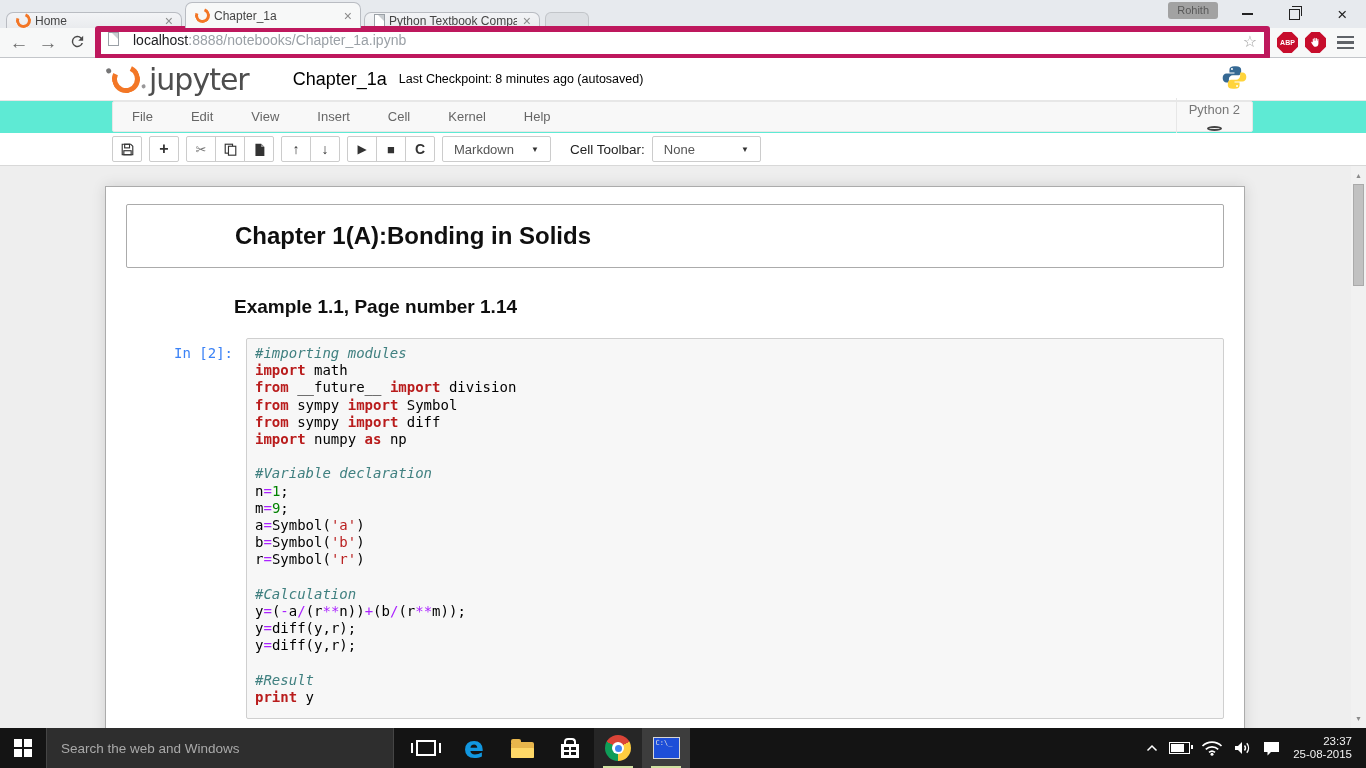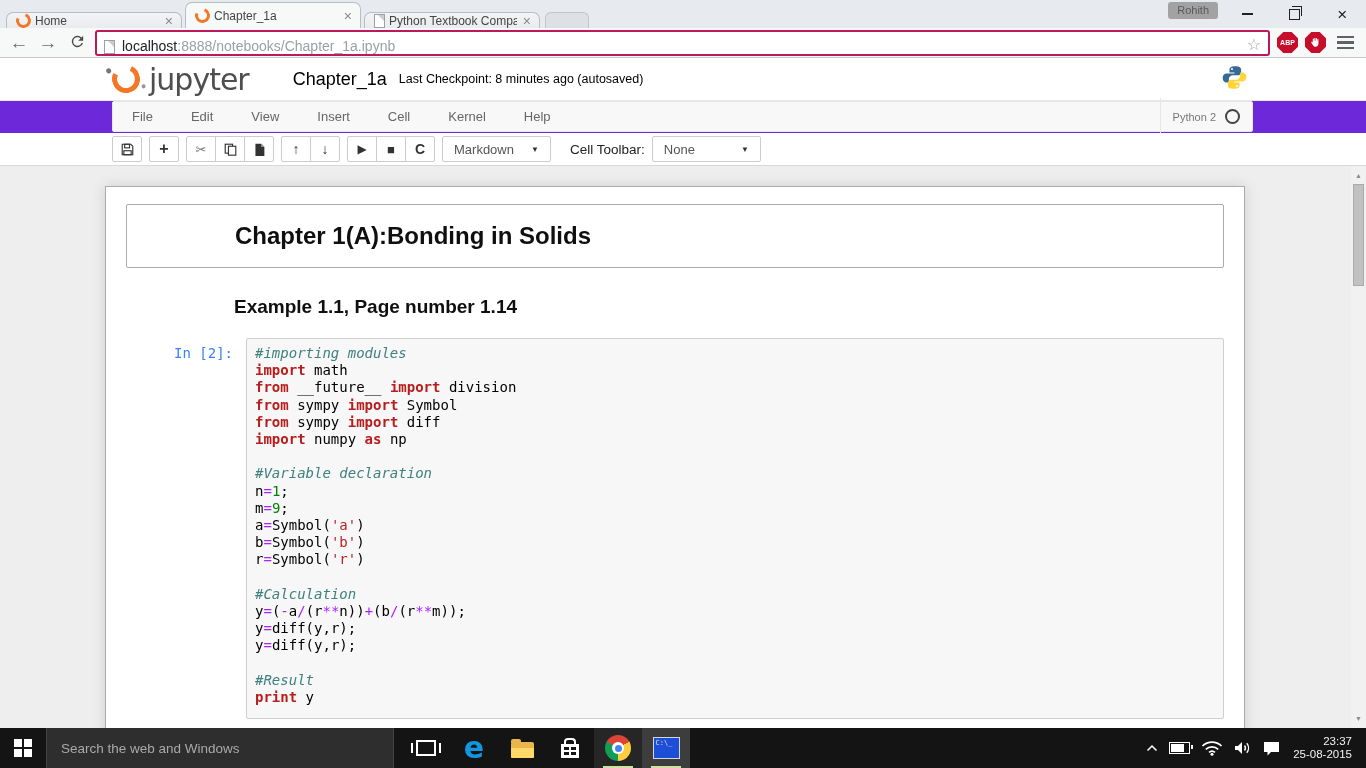--- a/index.html
+++ b/index.html
@@ -30,22 +30,22 @@
   .ic-max{width:9px;height:9px;border:1.5px solid #222;position:relative;}
   .ic-max:before{content:"";position:absolute;left:2px;top:-4px;width:9px;height:9px;border:1.5px solid #222;
         border-left:none;border-bottom:none;}
   .ic-close{font-size:17px;line-height:17px;color:#222;}
 
   
   #btoolbar{position:absolute;top:28px;left:0;right:0;height:29px;background:#f7f8f8;
         border-bottom:1px solid #c3c6ca;display:flex;align-items:center;padding:0 8px;gap:7px;box-sizing:content-box;}
   .navbtn{font-size:19px;line-height:19px;color:#6b6b6b;width:22px;text-align:center;}
   .navbtn.fwd{color:#6b6b6b;}
-  #omnibox{flex:1;height:22px;background:#fff;border:2px solid #be185d;border-radius:3px;
-        display:flex;align-items:flex-end;padding:0 7px;gap:7px;}
+  #omnibox{flex:1;height:22px;background:#fff;border:6px solid #be185d;border-radius:3px;
+        display:flex;align-items:flex-start;padding:0 7px;gap:14px;}
   .url{font-size:14px;}
   .url-host{color:#202124;}
   .url-rest{color:#9aa0a6;}
   .star{margin-left:auto;color:#9e9e9e;font-size:16px;}
   .octa{width:21px;height:21px;clip-path:polygon(30% 0,70% 0,100% 30%,100% 70%,70% 100%,30% 100%,0 70%,0 30%);
         background:#c70d2c;color:#fff;display:grid;place-items:center;font-size:7px;font-weight:bold;}
   .octa.hand svg{display:block;}
   .hamburger{display:flex;flex-direction:column;gap:3px;margin:0 4px;}
   .hamburger i{display:block;width:17px;height:2.5px;background:#5f6368;}
 
@@ -56,26 +56,26 @@
   .jcircle{width:18px;height:18px;border-radius:50%;border:5px solid #f37726;border-top-color:transparent;
         transform:rotate(-20deg);position:relative;box-sizing:content-box;}
   .jcircle:before{content:"";position:absolute;top:-7px;left:-7px;width:5px;height:5px;border-radius:50%;background:#767677;}
   .jcircle:after{content:"";position:absolute;bottom:-6px;right:-7px;width:4px;height:4px;border-radius:50%;background:#989798;}
   .jlogo-text{font-size:30px;color:#4e4e4e;letter-spacing:-1px;font-family:"DejaVu Sans",sans-serif;}
   #nb-title{margin-left:44px;font-size:18px;color:#000;}
   #checkpoint{margin-left:12px;font-size:12.5px;color:#000000;}
   #py-logo{position:absolute;right:118px;top:6px;}
 
   
-  #menurow{position:absolute;top:101px;left:0;right:0;height:32px;background:#6d28d9;}
+  #menurow{position:absolute;top:101px;left:0;right:0;height:32px;background:#5eead4;}
   .menucontainer{position:absolute;left:112px;width:1141px;height:31px;background:#f8f8f8;
         border:1px solid #e7e7e7;border-radius:2px;display:flex;align-items:center;box-sizing:border-box;}
   .menu-item{padding:0 19px;font-size:13px;color:#666;}
   .kernel-ind{margin-left:auto;display:flex;align-items:center;height:100%;border-left:1px solid #e7e7e7;
-        padding:4px 12px;color:#777;font-size:11px;gap:9px;}
+        padding:4px 12px;color:#777;font-size:13px;gap:9px;flex-direction:column;}
   .kernel-circle{width:11px;height:11px;border:2px solid #444;border-radius:50%;}
 
   
   #toolrow{position:absolute;top:133px;left:0;right:0;height:32px;background:#fff;border-bottom:1px solid #d8d8d8;}
   .toolcontainer{position:absolute;left:112px;width:1141px;height:100%;display:flex;align-items:center;gap:7px;}
   .btn-group{display:flex;}
   .tbtn{width:30px;height:26px;background:#fff;border:1px solid #ccc;display:flex;align-items:center;
         justify-content:center;font-size:13px;color:#333;box-sizing:border-box;}
   .btn-group .tbtn+.tbtn{margin-left:-1px;}
   .btn-group .tbtn:first-child{border-radius:2px 0 0 2px;}

